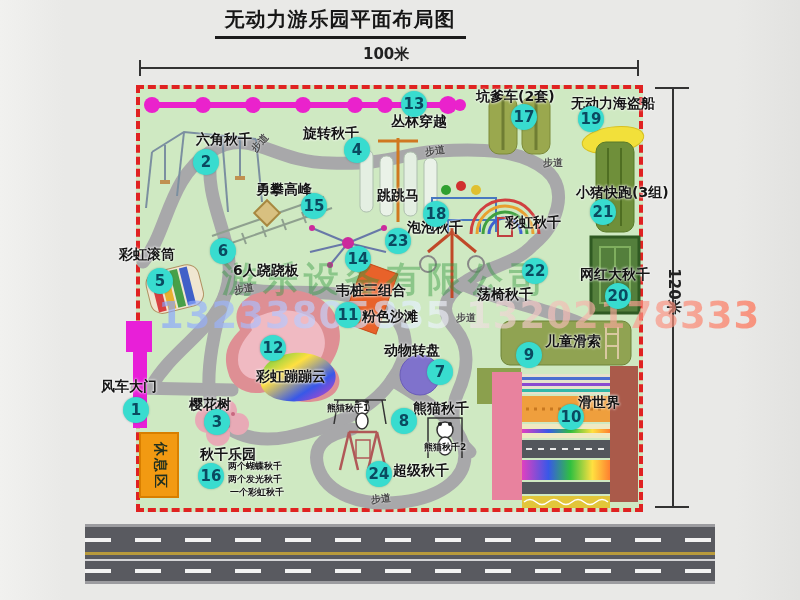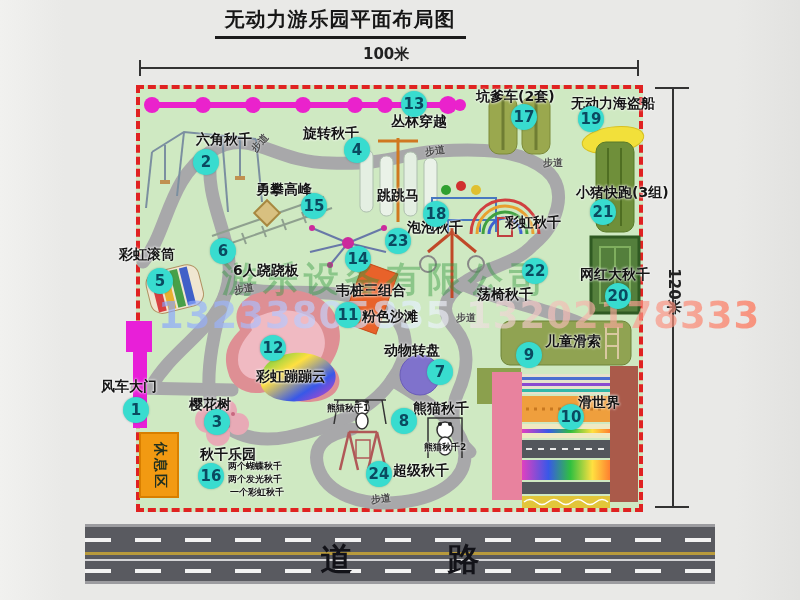--- a/index.html
+++ b/index.html
@@ -352,14 +352,13 @@
     <div class="path-label" style="left:234px;top:282px;transform:rotate(-10deg);">步道</div>
     <div class="path-label" style="left:456px;top:311px;transform:rotate(0deg);">步道</div>
     <div class="path-label" style="left:371px;top:492px;transform:rotate(-6deg);">步道</div>
   </div>
 
 <div id="road">
   <div class="dash" style="top:11px;"></div>
   <div class="yellow"></div>
   <div class="whiteline"></div>
   <div class="dash" style="top:42px;"></div>
-  <div id="road-label">道 路</div>
 </div>
 
 </body></html>

